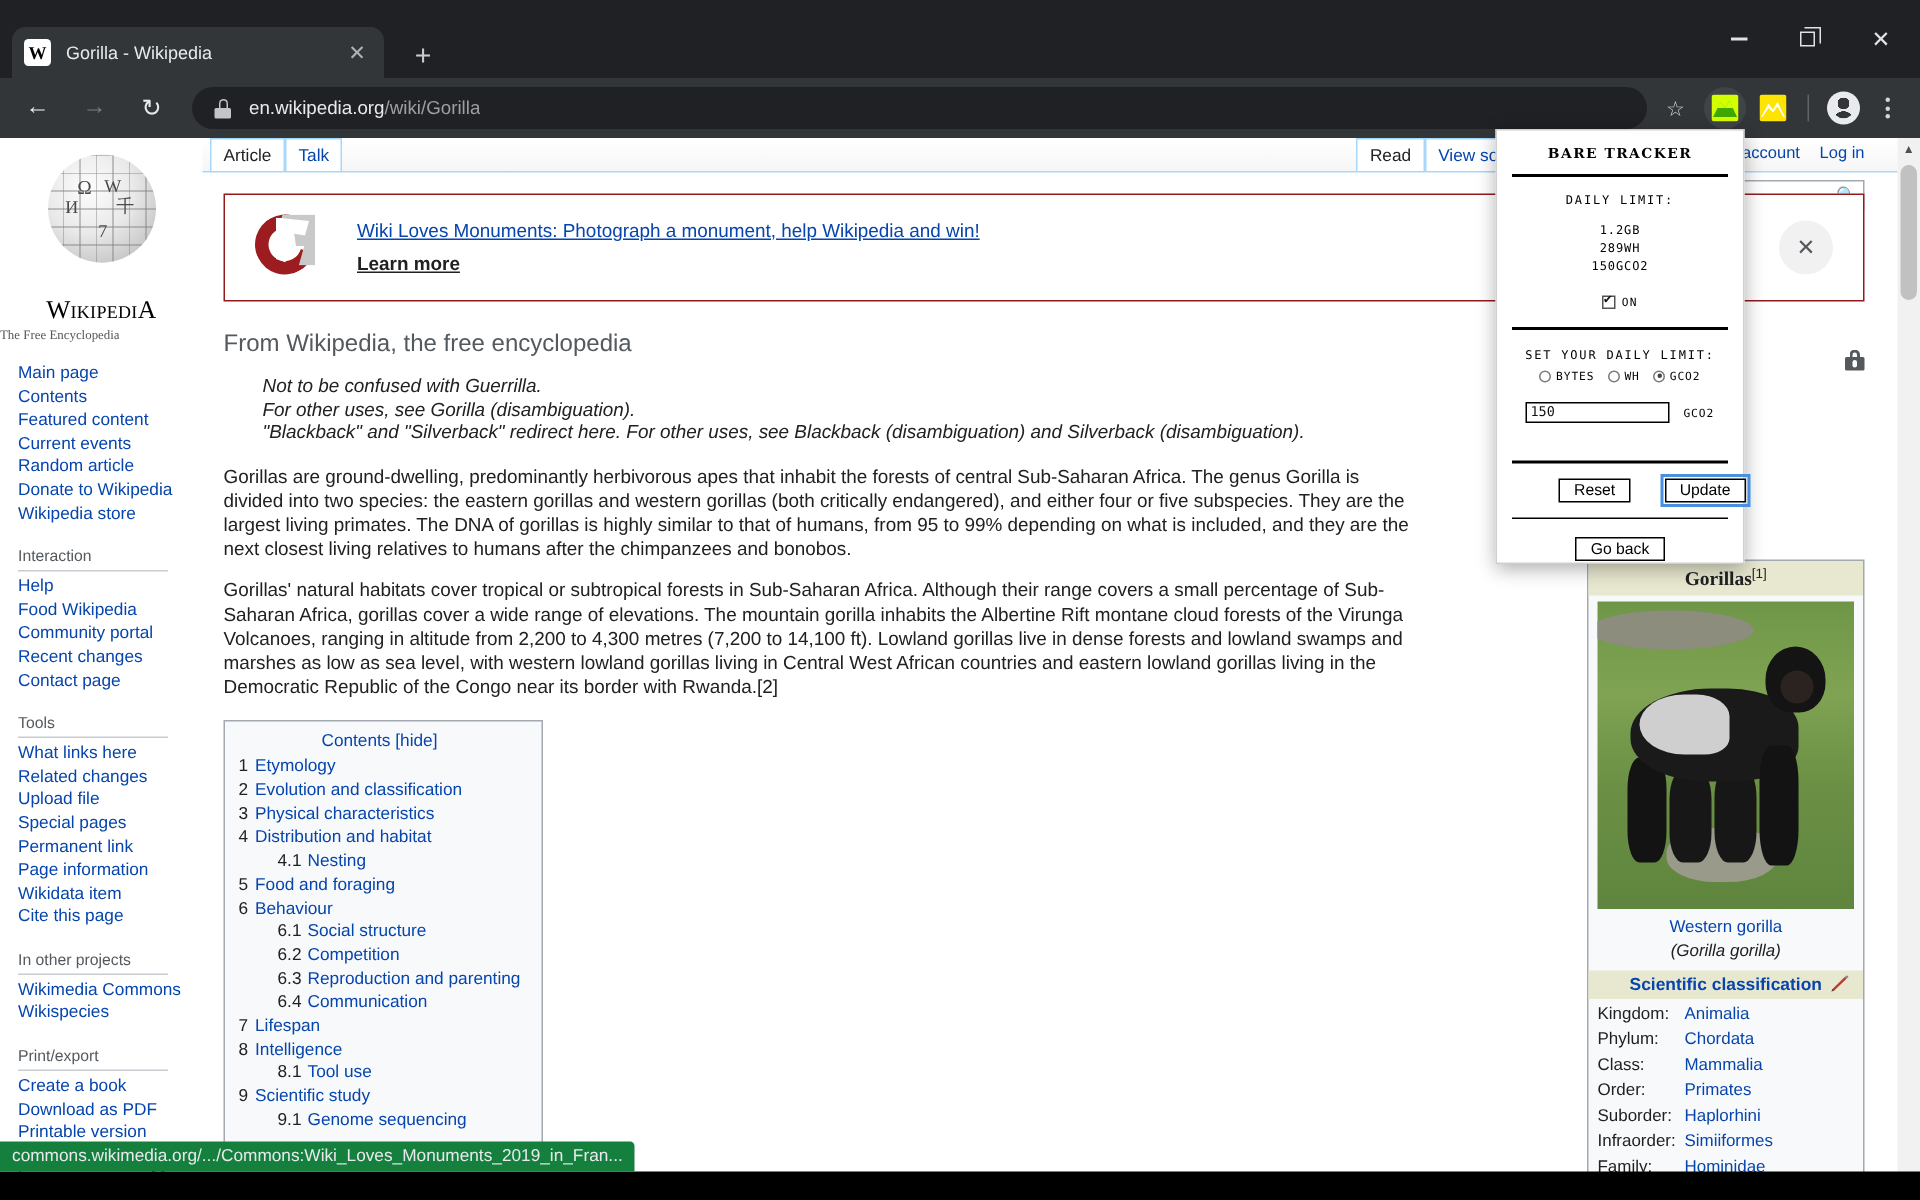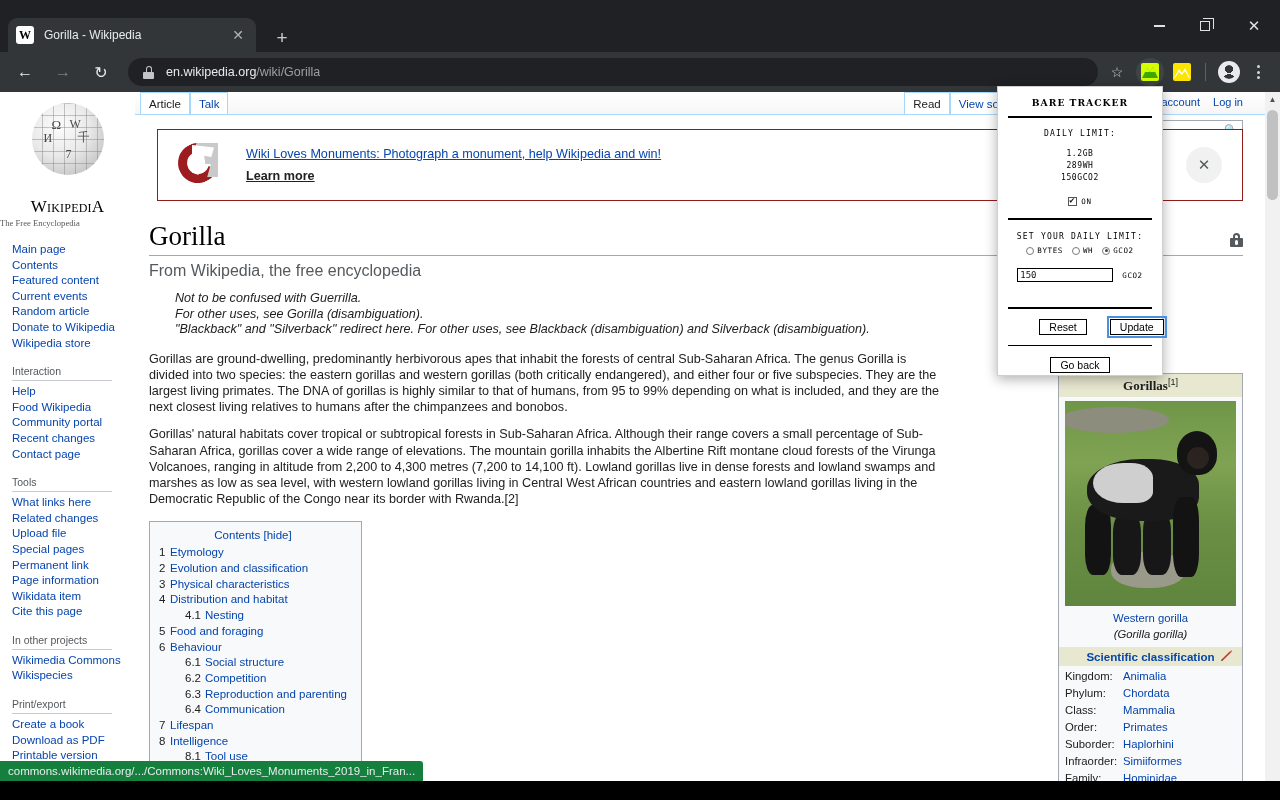--- a/index.html
+++ b/index.html
@@ -168,21 +168,21 @@
   .wsearch { position:absolute; right:22px; top:28px; width:90px; height:20px;
              border:1px solid #a2a9b1; background:#fff; display:flex; align-items:center;
              justify-content:flex-end; padding-right:4px; }
   .wsearch .mag { font-size:11px; color:#54595d; }
 
   .content-area { position:absolute; left:0; top:23px; right:0; bottom:0;
                   padding:14px 22px 0 14px; }
 
   .banner {
     position:relative; border:1px solid #8f1b1b; background:#fff;
-    height:72px; margin-right:0; display:flex; align-items:center; padding-left:18px;margin-left:8px;
+    height:72px; margin-right:0; display:flex; align-items:center; padding-left:18px;
   }
   .banner-logo { width:52px; height:52px; position:relative; flex:none; margin-right:18px; }
   .banner-logo .c {
     position:absolute; left:2px; top:4px; width:40px; height:40px; border-radius:50%;
     border:9px solid #9d1c20; border-right-color:transparent; transform:rotate(-28deg);
   }
   .banner-logo .s {
     position:absolute; left:18px; top:4px; width:24px; height:34px; background:#c9c9c9;
     clip-path:polygon(10% 0,100% 0,100% 100%,55% 100%,70% 62%,38% 62%,30% 32%,0 22%);
   }
@@ -472,21 +472,20 @@
             </div>
             <div class="banner-text">
               <a class="bl">Wiki Loves Monuments: Photograph a monument, help Wikipedia and win!</a>
               <a class="bm">Learn more</a>
             </div>
             <div class="banner-close">✕</div>
           </div>
 
           
           <div class="title-block">
-            <h1 class="firstHeading">Gorilla</h1>
             <div class="siteSub">From Wikipedia, the free encyclopedia</div>
             <span class="protect-lock">
                 <i class="s"></i>
                 <i class="b"></i>
               </span>
           </div>
 
           
           <div class="hatnotes">
             <div>Not to be confused with Guerrilla.</div>

